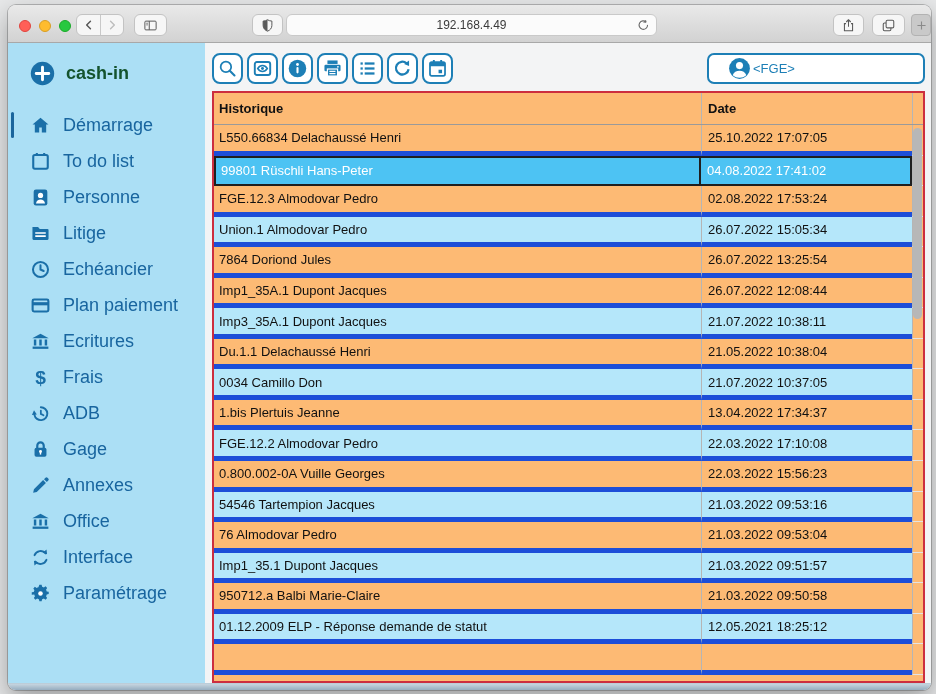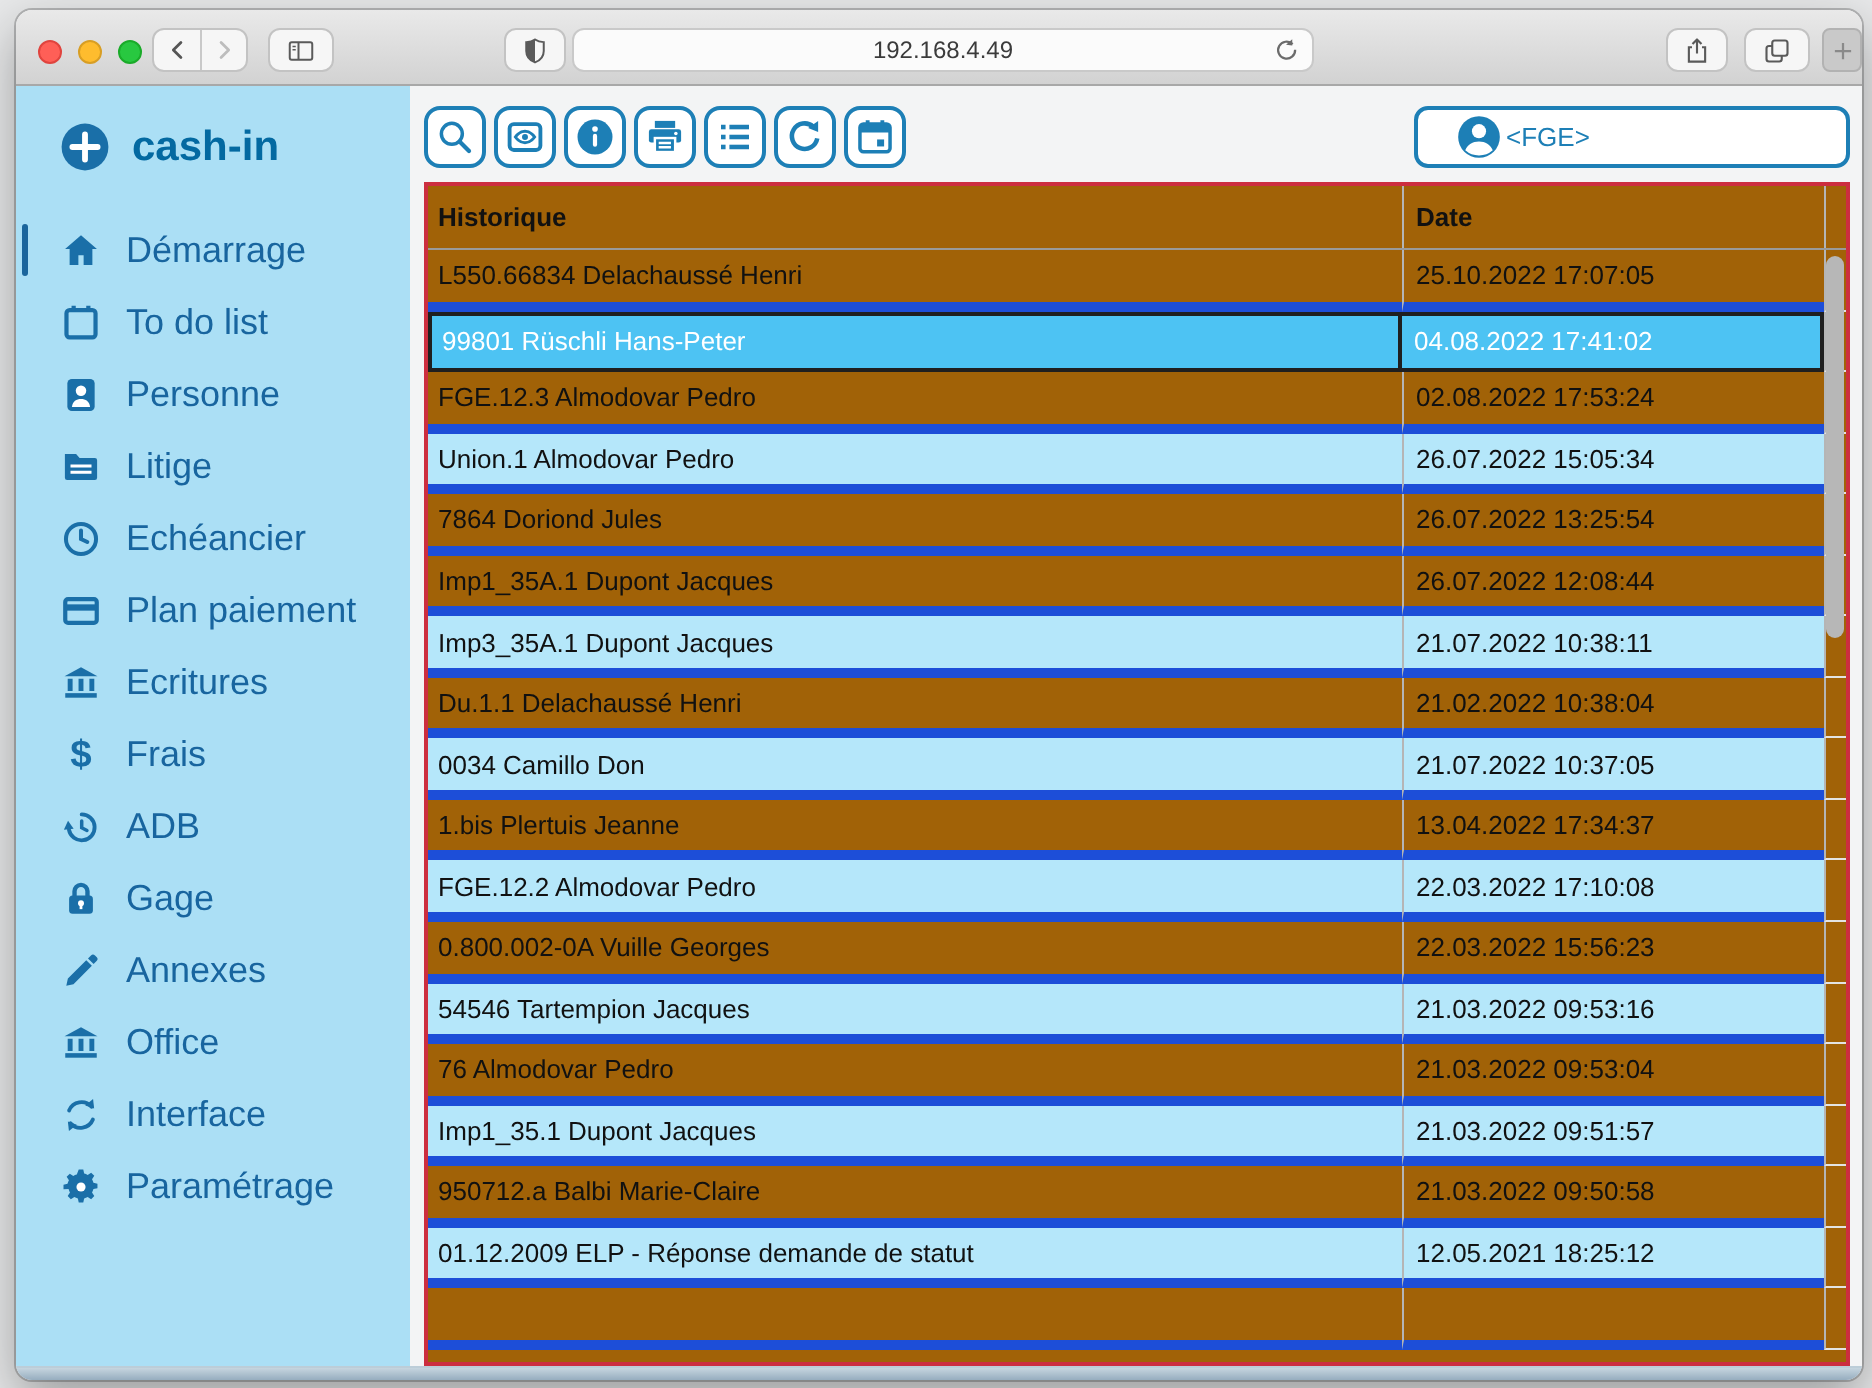--- a/index.html
+++ b/index.html
@@ -51,21 +51,21 @@
   }
   .url-bar .reload { position:absolute; right:5px; top:3px; width:15px; height:15px; color:#6b6b6b; }
   .url-bar .reload svg { width:15px; height:15px; }
   
   .app { flex:1; min-height:0; display:flex; }
   .bottombar { flex:none; height:7px; background:linear-gradient(#c6d5df,#96adbf); border-top:1px solid #bccdd8; }
   
   .sidebar { width:197px; flex:none; background:#abdff5; padding-top:9px; overflow:hidden; }
   .brand { display:flex; align-items:center; gap:10px; padding:8px 0 14px 21px; color:#10649f; }
   .brand svg { width:27px; height:27px; color:#1a6fa8; }
-  .brand-label { font-size:21px; font-weight:bold; color:#0369a1; }
+  .brand-label { font-size:18px; font-weight:bold; color:#14532d; }
   .nav-list { margin-top:6px; }
   .nav-item { position:relative; display:flex; align-items:center; gap:12px;
     height:36px; padding-left:22px; color:#18659f; font-size:18px; cursor:default; }
   .nav-item svg { width:21px; height:21px; color:#1a6fa8; flex:none; }
   .nav-item.active::before {
     content:''; position:absolute; left:3px; top:5px; bottom:5px; width:3px;
     background:#1b659c; border-radius:2px;
   }
   
   .main { flex:1; min-width:0; display:flex; flex-direction:column; background:#f3f4f5; }
@@ -79,21 +79,21 @@
   .user-badge {
     margin-left:auto; width:218px; height:31px; background:#fff;
     border:2px solid #1d7fb6; border-radius:7px;
     display:flex; align-items:center; padding-left:18px; gap:1px;
     color:#1d7fb6; font-size:13px;
   }
   .user-badge svg { width:25px; height:25px; flex:none; }
   
   .table-wrap {
     flex:1; margin:0 6px 0 7px; position:relative; overflow:hidden;
-    background:#a16207; border:2px solid #cc2e3f;
+    background:#fdba74; border:2px solid #cc2e3f;
     display:flex; flex-direction:column; font-size:13px; color:#111;
   }
   .t-head { flex:none; display:flex; height:32px; border-bottom:1px solid #9a9a9a; font-weight:bold; }
   .t-row  { flex:none; display:flex; height:30.55px; }
   .cell { display:flex; align-items:center; overflow:hidden; white-space:nowrap; }
   .c-hist { width:487px; padding-left:5px; }
   .c-date { width:211px; padding-left:6px; border-left:1px solid #b5b5b5; }
   .c-scroll { flex:1; border-left:1px solid #b5b5b5; }
   .t-row .c-hist, .t-row .c-date { border-bottom:5px solid #1d4ed8; }
   .t-row .c-scroll { border-bottom:1px solid #e3e3e3; }
@@ -485,21 +485,21 @@
     <div class="cell c-date">26.07.2022 12:08:44</div>
     <div class="cell c-scroll"></div>
   </div>
             <div class="t-row alt">
     <div class="cell c-hist">Imp3_35A.1 Dupont Jacques</div>
     <div class="cell c-date">21.07.2022 10:38:11</div>
     <div class="cell c-scroll"></div>
   </div>
             <div class="t-row">
     <div class="cell c-hist">Du.1.1 Delachaussé Henri</div>
-    <div class="cell c-date">21.02.2022 10:38:04</div>
+    <div class="cell c-date">21.05.2022 10:38:04</div>
     <div class="cell c-scroll"></div>
   </div>
             <div class="t-row alt">
     <div class="cell c-hist">0034 Camillo Don</div>
     <div class="cell c-date">21.07.2022 10:37:05</div>
     <div class="cell c-scroll"></div>
   </div>
             <div class="t-row">
     <div class="cell c-hist">1.bis Plertuis Jeanne</div>
     <div class="cell c-date">13.04.2022 17:34:37</div>

